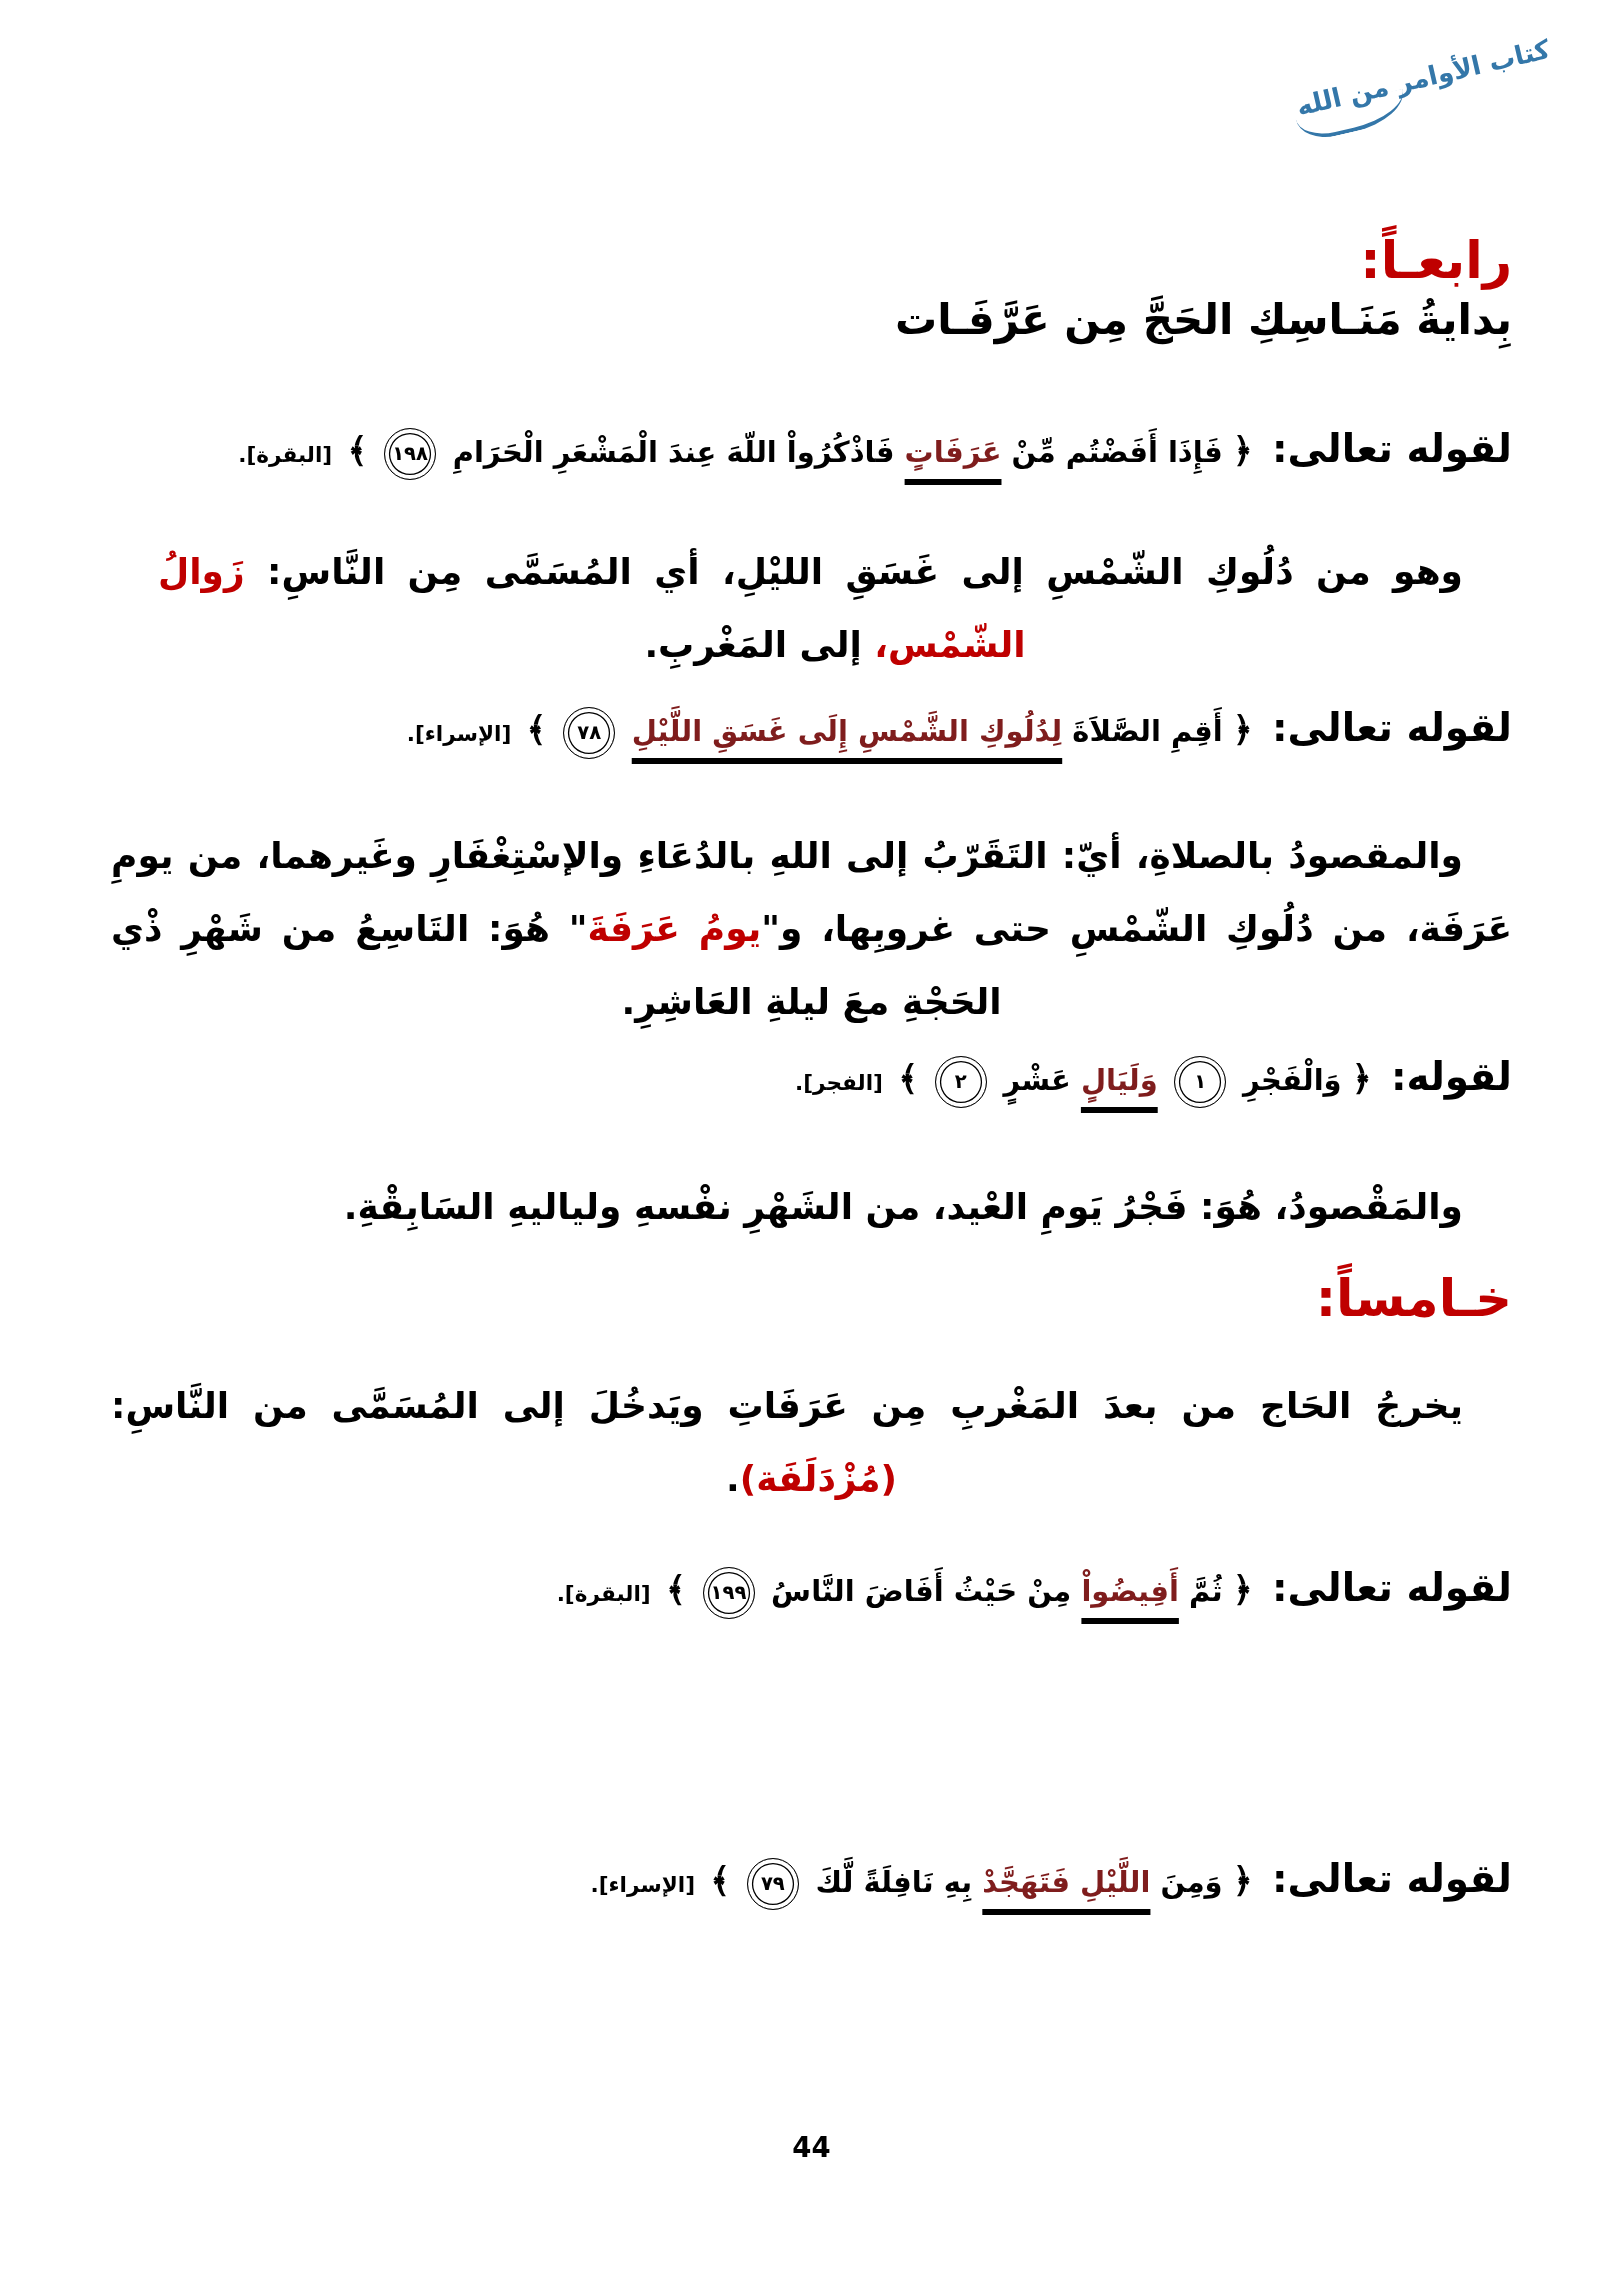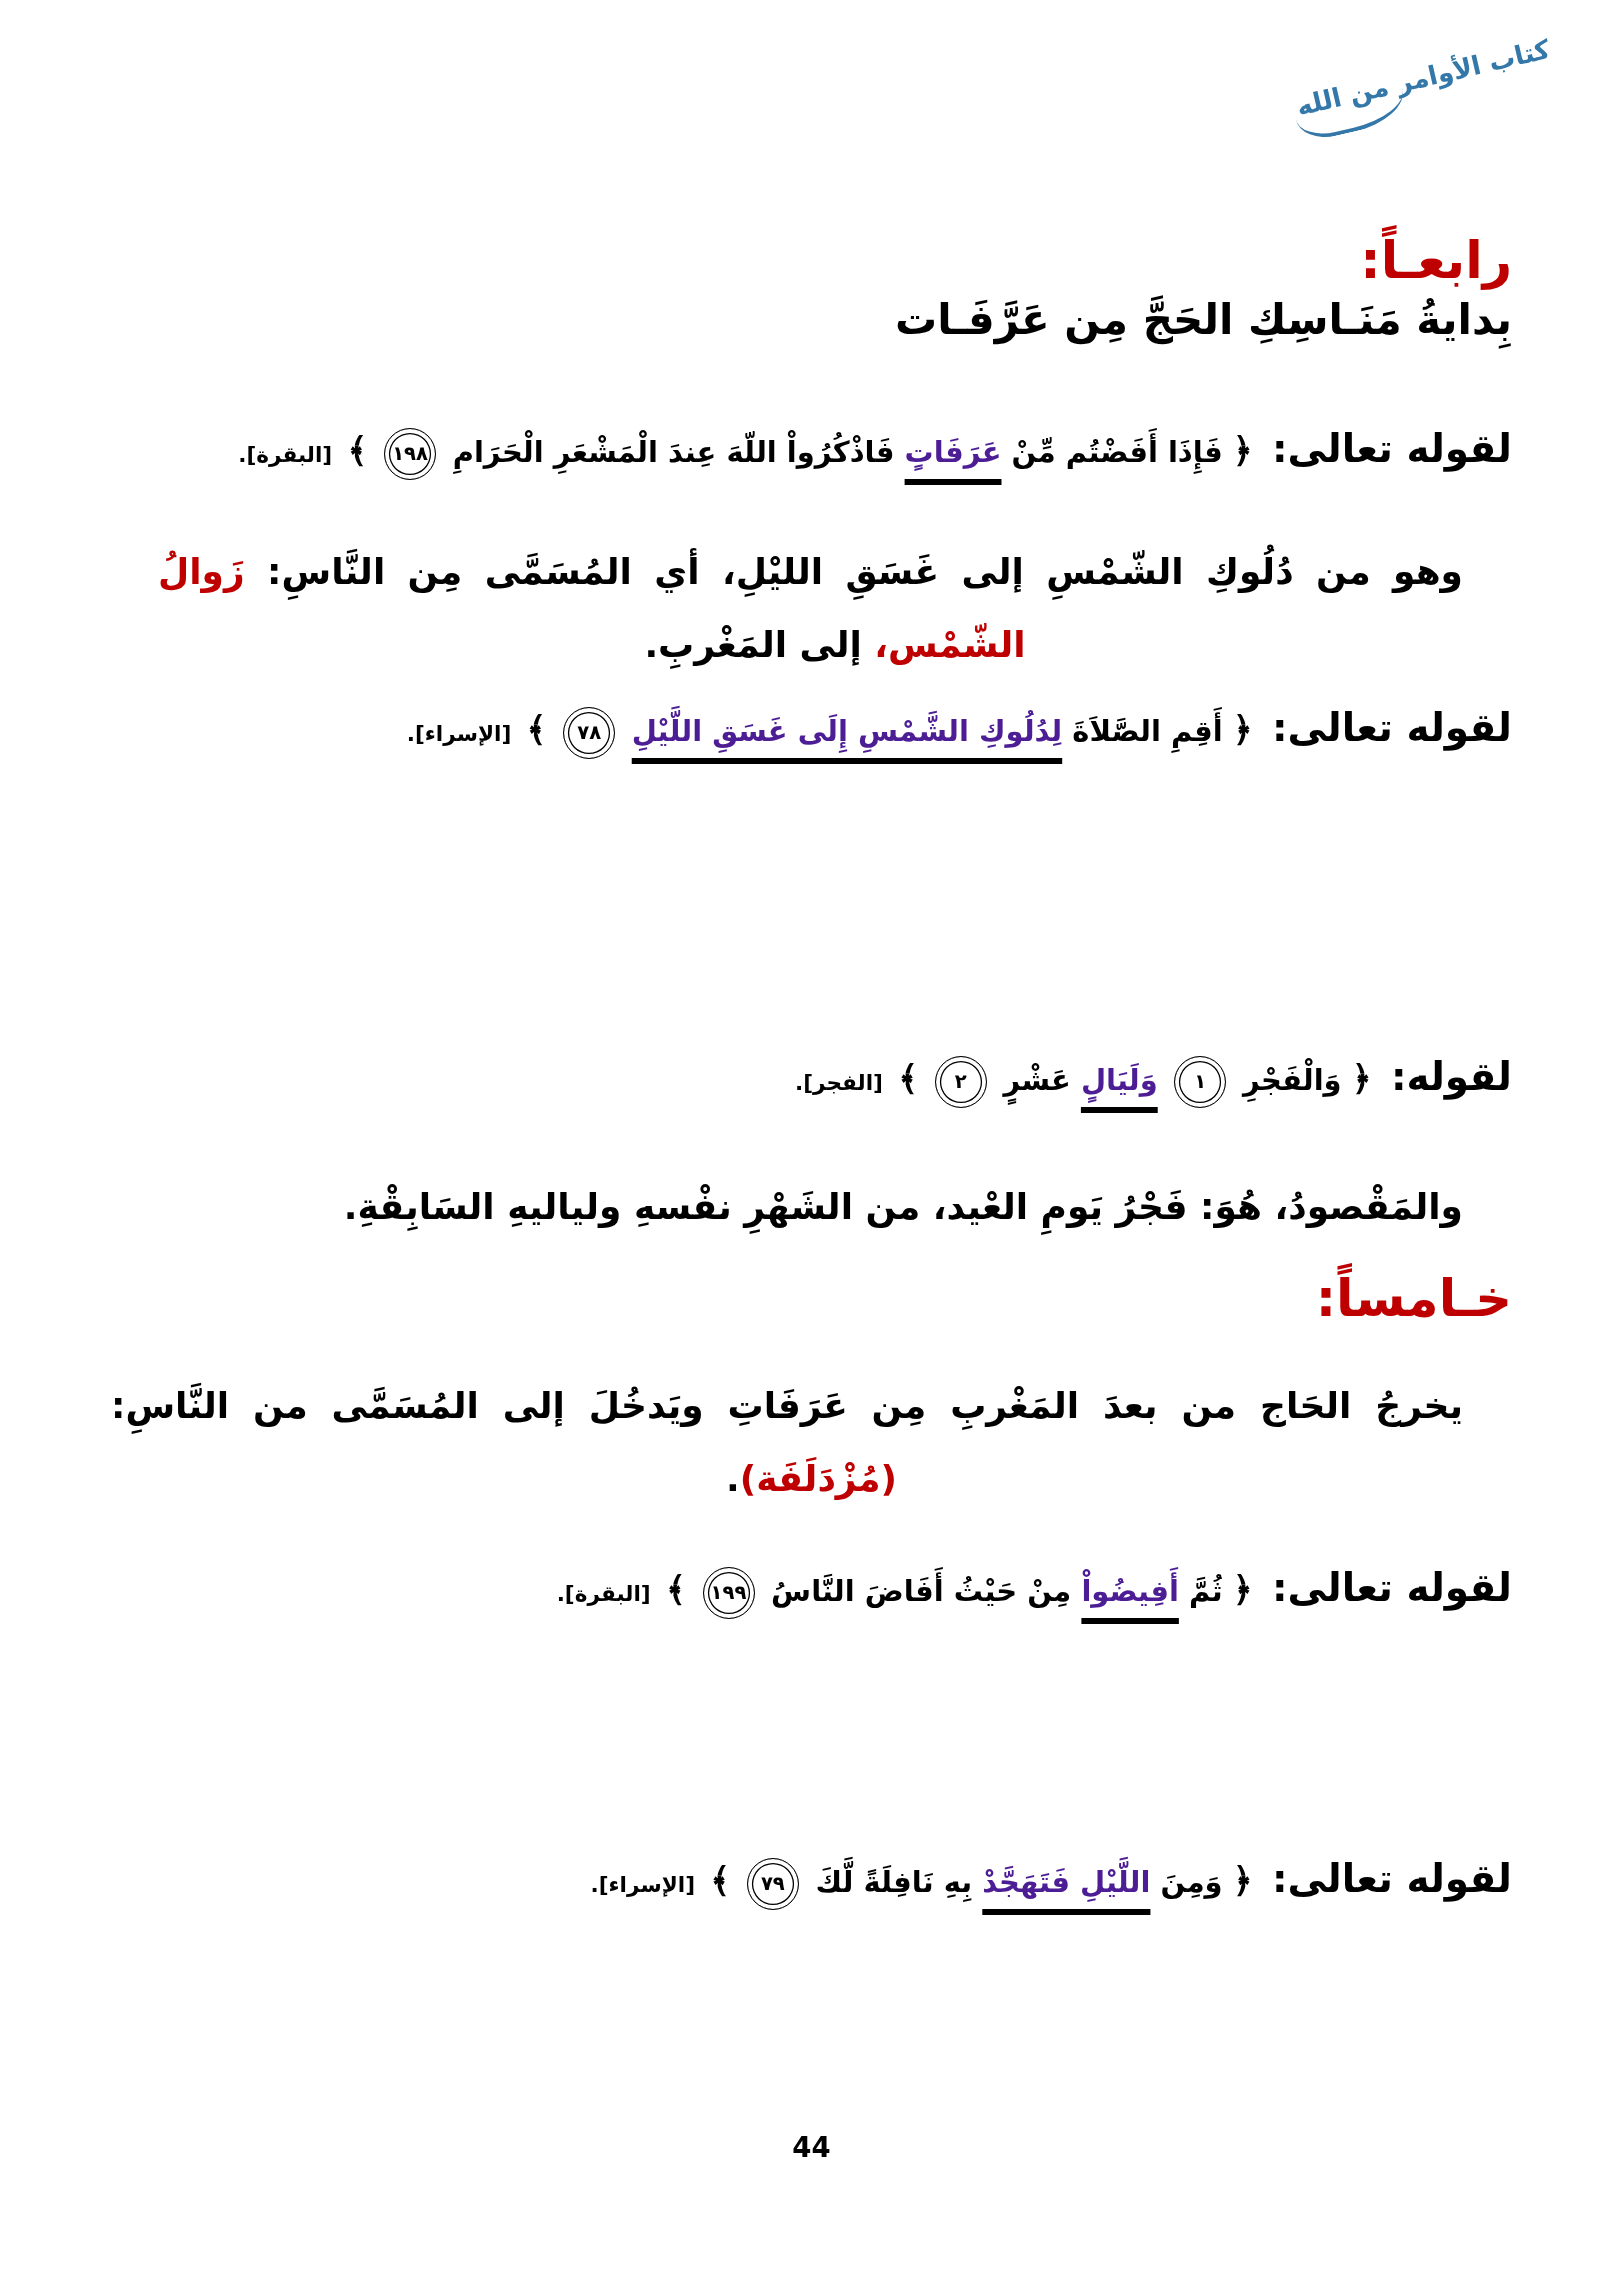--- a/index.html
+++ b/index.html
@@ -46,21 +46,21 @@
 
   
   .verse{
     text-align:right;
     white-space:nowrap;
     font-size:29px;font-weight:bold;
     line-height:98px;
   }
   .verse .lead{font-size:39px;font-weight:bold;margin-left:9.2px;}
   .verse .qbr{font-size:34px;}
-  .hl{color:#4c1d95;}
+  .hl{color:#7f1d1d;}
   .u{
     text-decoration:underline;
     text-decoration-color:#000;
     text-decoration-thickness:5.9px;
     text-underline-offset:17px;
     text-decoration-skip-ink:none;
   }
   .dred{color:#BF0000;}
   .ayah{
     display:inline-flex;align-items:center;justify-content:center;
@@ -122,20 +122,21 @@
     <span class="lead">لقوله تعالى:</span>
     <span class="qbr">﴿</span>
     <span>أَقِمِ الصَّلاَةَ</span>
     <span class="hl u">لِدُلُوكِ الشَّمْسِ إِلَى غَسَقِ اللَّيْلِ</span>
     <span></span>
     <span class="ayah">٧٨</span>
     <span class="qbr">﴾</span>
     <span class="src">[الإسراء].</span>
   </div>
 
+  <p class="abs para" style="top:819px;"><span>والمقصودُ بالصلاةِ، أيّ: التَقَرّبُ إلى اللهِ بالدُعَاءِ والإسْتِغْفَارِ وغَيرهما، من يومِ عَرَفَة، من دُلُوكِ الشّمْسِ حتى غروبِها، و"</span><span class="dred">يومُ عَرَفَةَ</span><span>" هُوَ: التَاسِعُ من شَهْرِ ذْي الحَجْةِ معَ ليلةِ العَاشِرِ.</span></p>
 
   <div class="abs verse" style="top:1028px;text-align:right;">
     <span class="lead">لقوله:</span>
     <span class="qbr">﴿</span>
     <span>وَالْفَجْرِ</span>
     <span class="ayah">١</span>
     <span class="hl u">وَلَيَالٍ</span>
     <span>عَشْرٍ</span>
     <span class="ayah">٢</span>
     <span class="qbr">﴾</span>

